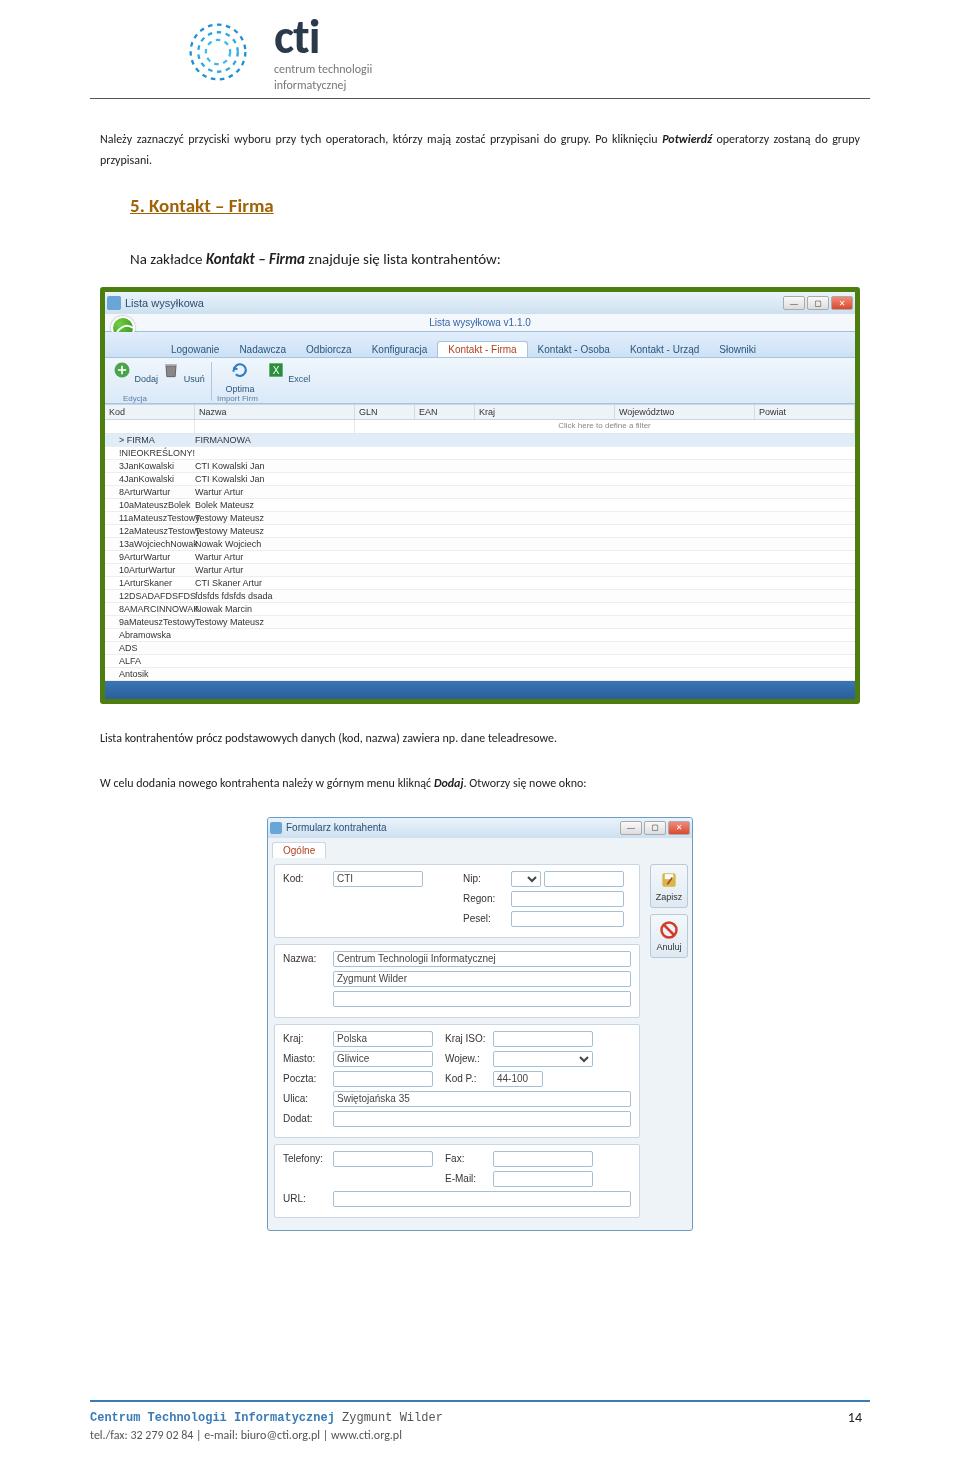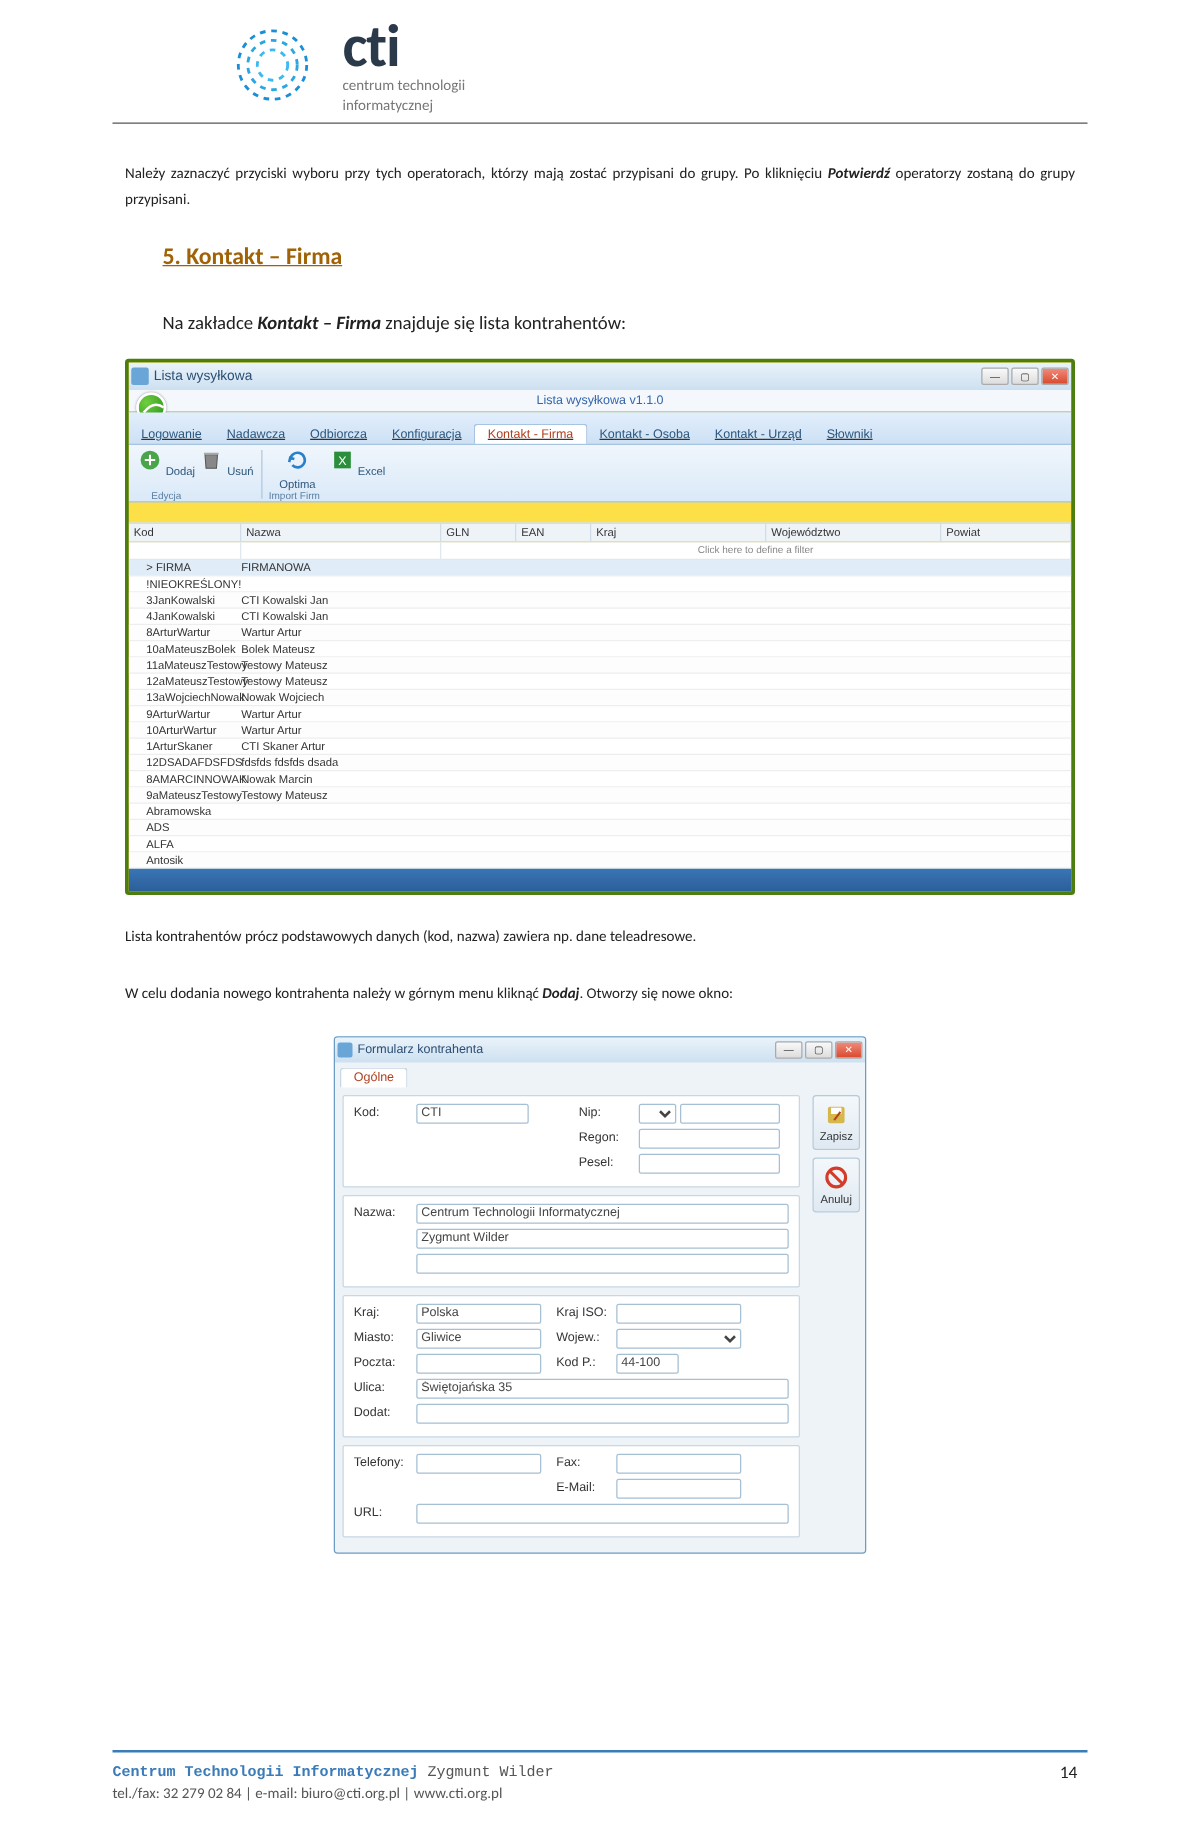--- a/index.html
+++ b/index.html
@@ -7,39 +7,39 @@
   .header { display: flex; align-items: flex-start; gap: 18px; padding: 14px 0 6px 90px; border-bottom: 1.5px solid #555; margin: 0 90px; }
   .logo { width: 76px; height: 76px; }
   .logo-text { display: flex; flex-direction: column; }
   .logo-cti { font-size: 48px; font-weight: 700; color: #2b3a4a; letter-spacing: -1px; line-height: 0.95; }
   .logo-subtitle { font-size: 12px; color: #777; line-height: 1.2; margin-top: 2px; }
   .content { padding: 30px 100px 0 100px; }
   .para { font-size: 12px; line-height: 1.7; margin-bottom: 24px; text-align: justify; color: #222; }
   .h2 { font-size: 19px; font-weight: 700; color: #a16207; margin: 18px 0 30px 30px; text-decoration: underline; }
   .sub-para { font-size: 15px; line-height: 1.6; margin: 0 0 16px 30px; color: #222; }
 
-  .win-window { border: 3px solid #4d7c0f; border-radius: 3px; margin: 10px 0 24px 0; overflow: hidden; background: #fde047; font-family: Tahoma, Arial, sans-serif; font-size: 10px; }
+  .win-window { border: 5px solid #4d7c0f; border-radius: 3px; margin: 10px 0 24px 0; overflow: hidden; background: #701a75; font-family: Tahoma, Arial, sans-serif; font-size: 10px; }
   .win-title { background: linear-gradient(#eaf3fb,#cde0f0); display:flex; align-items:center; height:22px; padding:0 2px; }
   .win-title .ticon { width:14px; height:14px; background:#6aa5d8; border-radius:2px; margin-right:4px; }
   .win-title .txt { flex:1; color:#2b4f73; font-size:11px; }
   .win-btns { display:flex; gap:2px; }
   .win-btns span { width:22px; height:14px; background:linear-gradient(#f9f9f9,#ddd); border:1px solid #aaa; border-radius:2px; display:inline-flex; align-items:center; justify-content:center; font-size:8px; }
   .win-btns .close { background:linear-gradient(#f08a7a,#d94a2e); color:#fff; }
   .subtitle-row { text-align:center; background:#f4f8fc; color:#3366aa; font-size:10px; padding:3px; border-bottom:1px solid #9ebfdc; }
   .fav { width:24px; height:24px; background:radial-gradient(circle at 30% 30%,#6fcf3f,#2a8f1a); border-radius:50%; position:absolute; left:6px; top:24px; border:2px solid #fff; box-shadow:0 0 2px #888; }
-  .tabbar { display:flex; background:linear-gradient(#e2eefc,#cde1f5); height:26px; align-items:end; border-bottom:1px solid #a6c3e0; position:relative;text-decoration:underline; }
+  .tabbar { display:flex; padding-left:56px; background:linear-gradient(#e2eefc,#cde1f5); height:26px; align-items:end; border-bottom:1px solid #a6c3e0; position:relative; }
   .tab { padding:2px 10px; font-size:10px; color:#2b567d; }
   .tab.active { background:#fff; border:1px solid #a6c3e0; border-bottom:none; color:#b04020; border-radius:3px 3px 0 0; }
   .toolbar { display:flex; background:linear-gradient(#f0f6fc,#dae9f8); border-bottom:1px solid #a6c3e0; padding:2px 6px 0 6px; height:46px; position:relative; }
   .tb-btn { width:48px; text-align:center; font-size:9px; color:#2b567d; }
   .tb-icon { width:20px; height:20px; margin:0 auto 2px; }
   .tb-sep { border-left:1px solid #b0c8df; margin:2px 4px; }
   .tb-group-lbl { position:absolute; bottom:0; font-size:8px; color:#5a7fa2; }
   .gridhead { background:#3a6ea5; color:#fff; font-size:9px; padding:3px 6px; }
-  .grid-cols { display:flex; background:#eef3f8; border-top:1px solid #c7d7e6; border-bottom:1px solid #c7d7e6; font-size:9px; color:#333;margin-top:16px; }
+  .grid-cols { display:flex; background:#eef3f8; border-top:1px solid #c7d7e6; border-bottom:1px solid #c7d7e6; font-size:9px; color:#333; }
   .grid-cols div { padding:2px 4px; border-right:1px solid #d0dde9; }
   .filter-row { display:flex; font-size:8px; }
   .filter-row div { height:14px; border-right:1px solid #e0e8ef; border-bottom:1px solid #e0e8ef; background:#fff; }
   .filter-hint { text-align:center; color:#888; flex:1; font-size:8px; padding-top:1px; }
   .grid-body { background:#fff; }
   .grow { display:flex; border-bottom:1px solid #eee; font-size:9px; height:13px; align-items:center; }
   .grow:nth-child(odd){background:#fdfdfd;}
   .grow.sel { background:#e0ecf7; }
   .grow .c1 { width:90px; padding-left:14px; color:#333; }
   .grow .c2 { width:160px; color:#333; }

